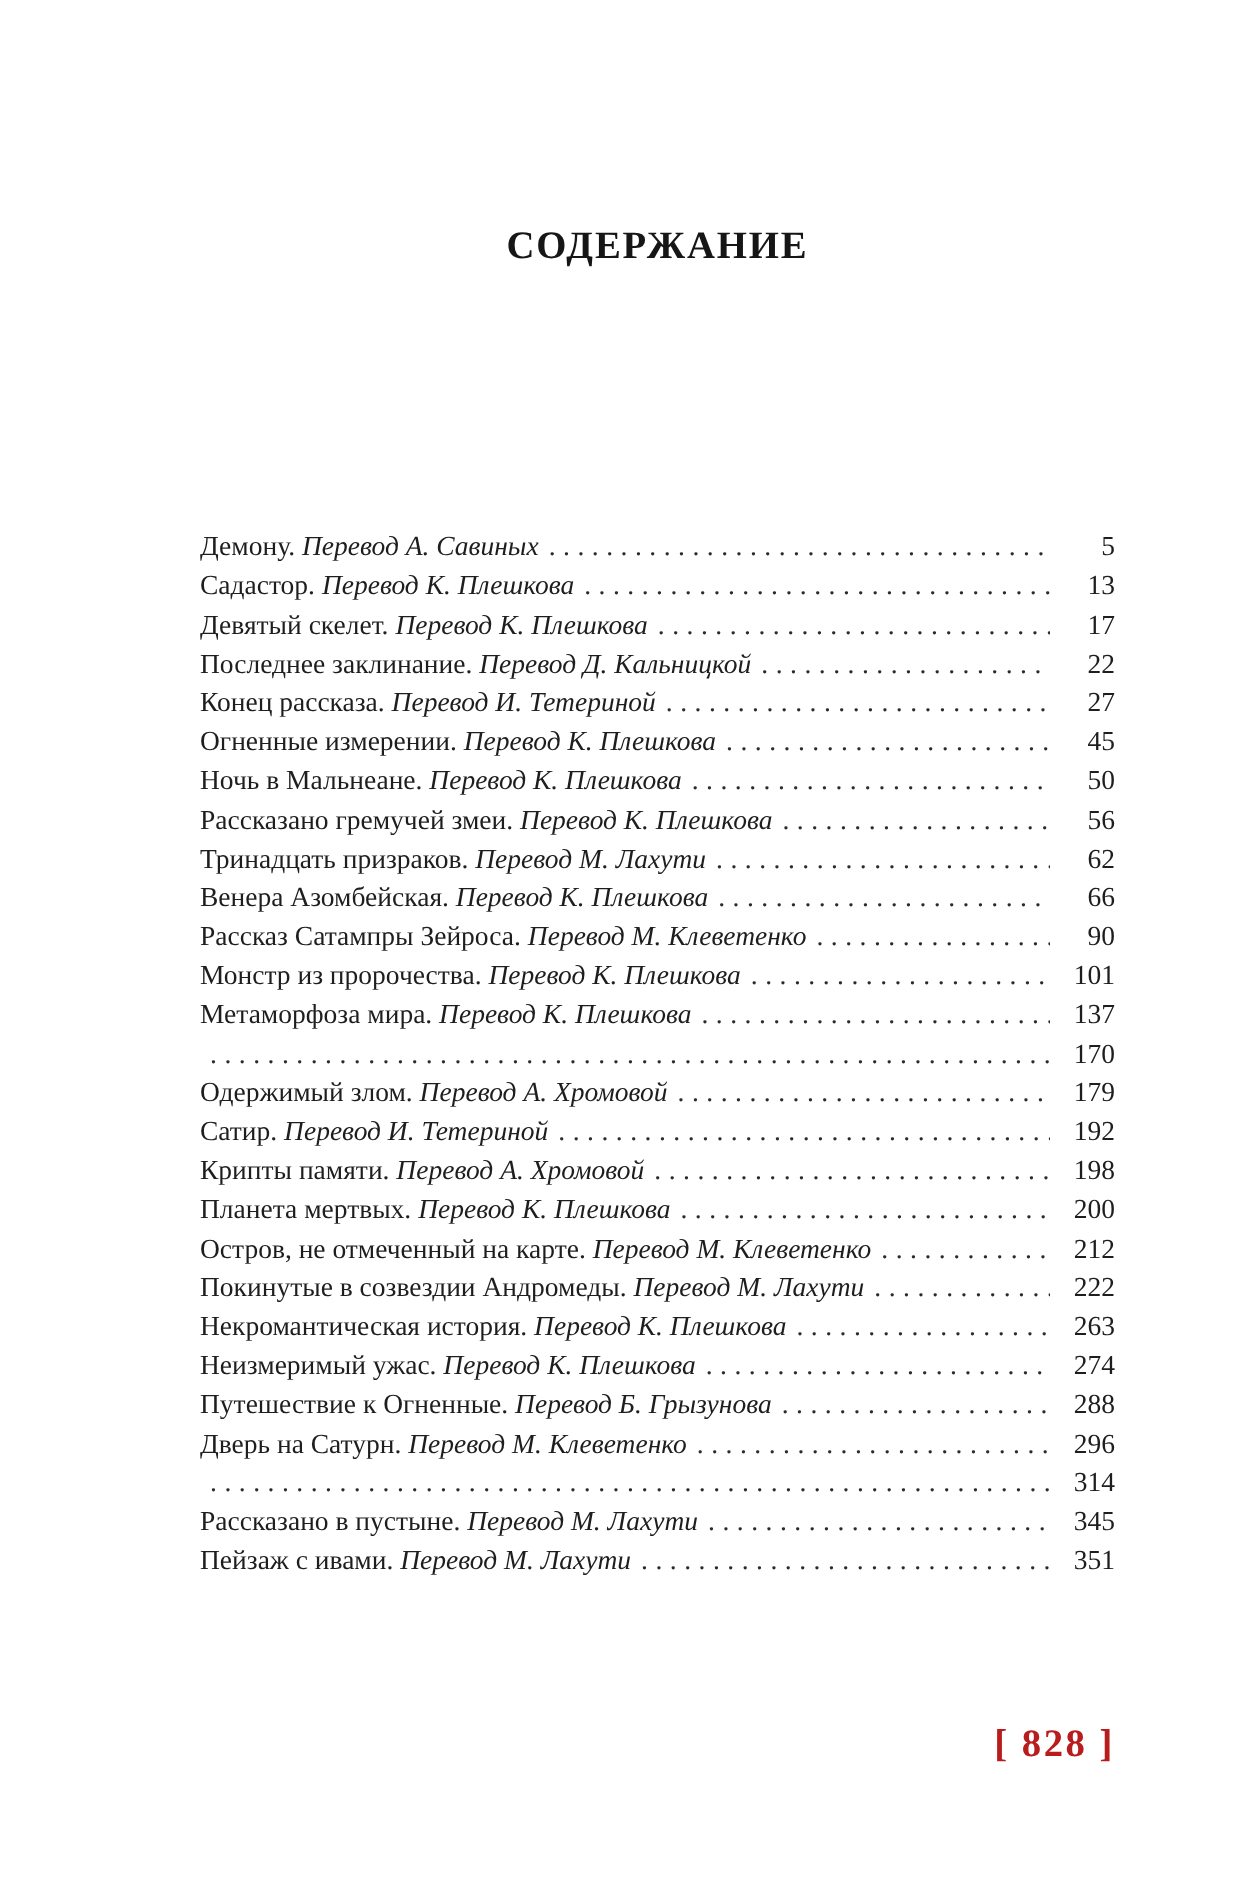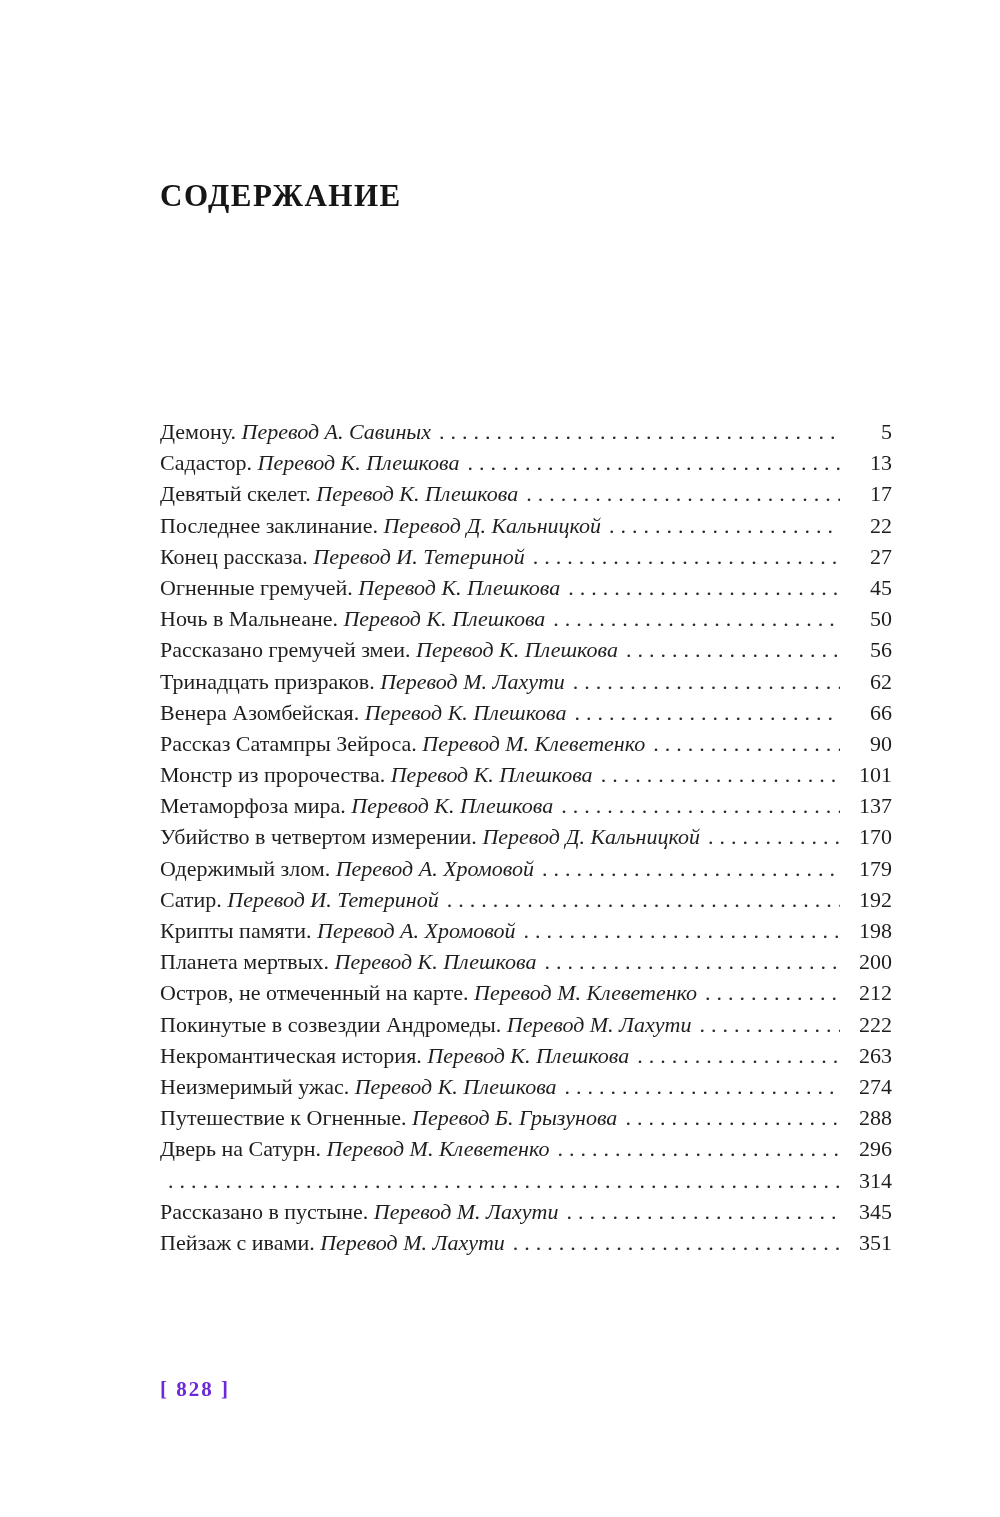--- a/index.html
+++ b/index.html
@@ -13,35 +13,35 @@
     position: relative;
     font-family: "Liberation Serif", serif;
     color: #1e1e1e;
     overflow: hidden;
   }
   .page-title {
     position: absolute;
     top: 157px;
     left: 160px;
     width: 732px;
-    text-align: left;
+    text-align: center;
     font-size: 31px;
     font-weight: bold;
     letter-spacing: 1.5px;
     color: #161616;
   }
   .toc {
     position: absolute;
     left: 160px;
     top: 419px;
     width: 732px;
   }
   .row {
     display: flex;
-    align-items: flex-start;
+    align-items: flex-end;
     height: 31.2px;
     font-size: 22px;
     white-space: nowrap;
   }
   .entry-text {
     flex: 0 0 auto;
   }
   .trans {
     font-style: italic;
   }
@@ -57,25 +57,25 @@
   }
   .num {
     flex: 0 0 50px;
     text-align: right;
   }
   .footer-folio {
     position: absolute;
     top: 1377px;
     left: 160px;
     width: 732px;
-    text-align: left;
-    font-size: 21px;
+    text-align: right;
+    font-size: 31px;
     font-weight: bold;
     letter-spacing: 2px;
-    color: #6d28d9;
+    color: #b91c1c;
   }
 </style>
 </head>
 <body>
 
 <h1 class="page-title">СОДЕРЖАНИЕ</h1>
 
 <div class="toc">
   <div class="row">
       <span class="entry-text"><span>Демону.</span> <span class="trans">Перевод А. Савиных</span></span>
@@ -96,21 +96,21 @@
       <span class="entry-text"><span>Последнее заклинание.</span> <span class="trans">Перевод Д. Кальницкой</span></span>
       <span class="dots"></span>
       <span class="num">22</span>
     </div>
   <div class="row">
       <span class="entry-text"><span>Конец рассказа.</span> <span class="trans">Перевод И. Тетериной</span></span>
       <span class="dots"></span>
       <span class="num">27</span>
     </div>
   <div class="row">
-      <span class="entry-text"><span>Огненные гремучей.</span> <span class="trans">Перевод К. Плешкова</span></span>
+      <span class="entry-text"><span>Огненные измерении.</span> <span class="trans">Перевод К. Плешкова</span></span>
       <span class="dots"></span>
       <span class="num">45</span>
     </div>
   <div class="row">
       <span class="entry-text"><span>Ночь в Мальнеане.</span> <span class="trans">Перевод К. Плешкова</span></span>
       <span class="dots"></span>
       <span class="num">50</span>
     </div>
   <div class="row">
       <span class="entry-text"><span>Рассказано гремучей змеи.</span> <span class="trans">Перевод К. Плешкова</span></span>
@@ -136,21 +136,20 @@
       <span class="entry-text"><span>Монстр из пророчества.</span> <span class="trans">Перевод К. Плешкова</span></span>
       <span class="dots"></span>
       <span class="num">101</span>
     </div>
   <div class="row">
       <span class="entry-text"><span>Метаморфоза мира.</span> <span class="trans">Перевод К. Плешкова</span></span>
       <span class="dots"></span>
       <span class="num">137</span>
     </div>
   <div class="row">
-      <span class="entry-text"><span>Убийство в четвертом измерении.</span> <span class="trans">Перевод Д. Кальницкой</span></span>
       <span class="dots"></span>
       <span class="num">170</span>
     </div>
   <div class="row">
       <span class="entry-text"><span>Одержимый злом.</span> <span class="trans">Перевод А. Хромовой</span></span>
       <span class="dots"></span>
       <span class="num">179</span>
     </div>
   <div class="row">
       <span class="entry-text"><span>Сатир.</span> <span class="trans">Перевод И. Тетериной</span></span>

